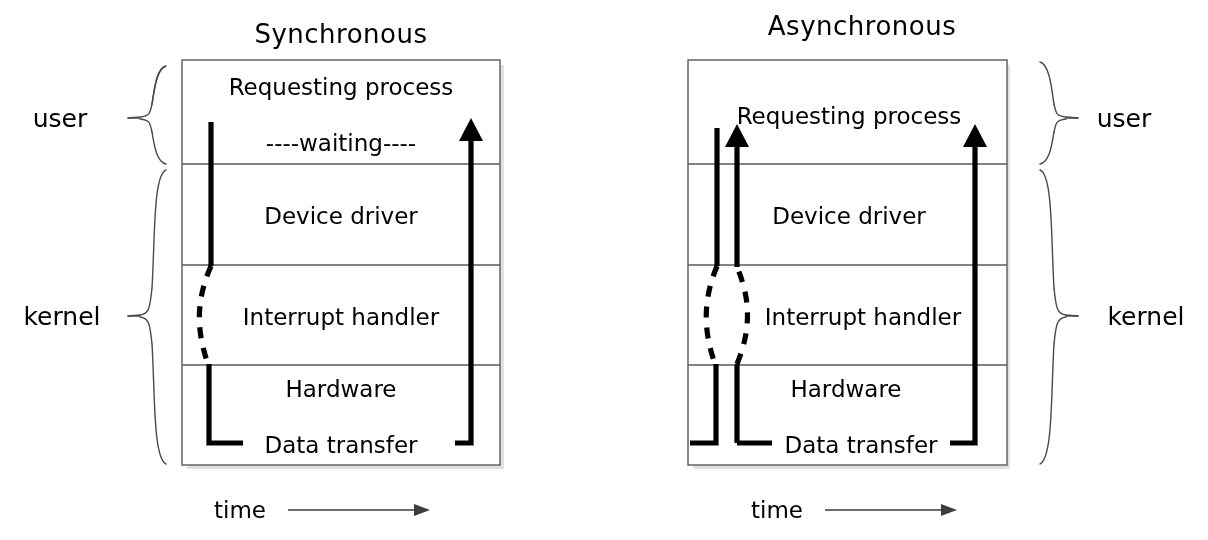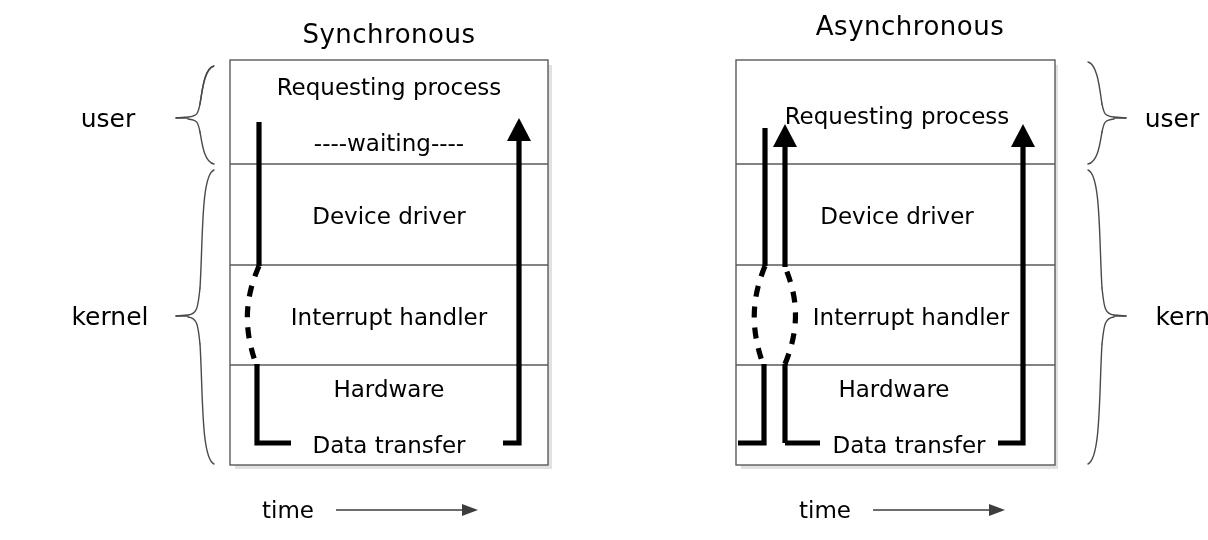--- a/index.html
+++ b/index.html
@@ -10,21 +10,20 @@
   body {
     width: 1208px;
     height: 540px;
     font-family: "DejaVu Sans", sans-serif;
     overflow: hidden;
   }
   #canvas {
     position: relative;
     width: 996px;
     height: 540px;
-    margin-left: 48px;
   }
   svg.diagram {
     position: absolute;
     top: 0;
     left: 0;
     width: 1208px;
     height: 540px;
   }
   .txt {
     font-family: "DejaVu Sans", sans-serif;

